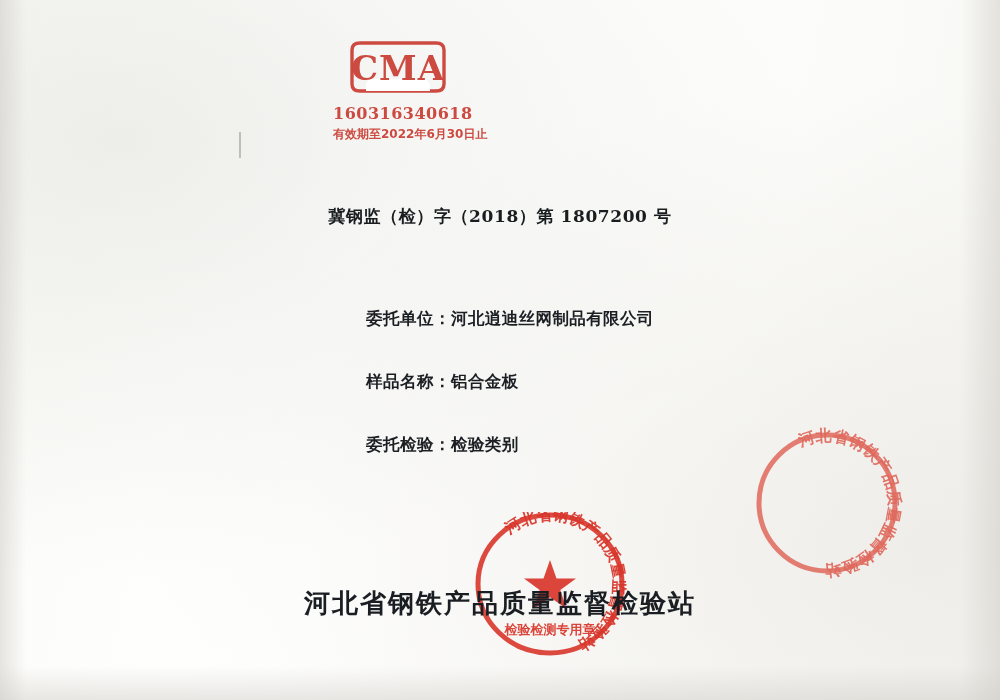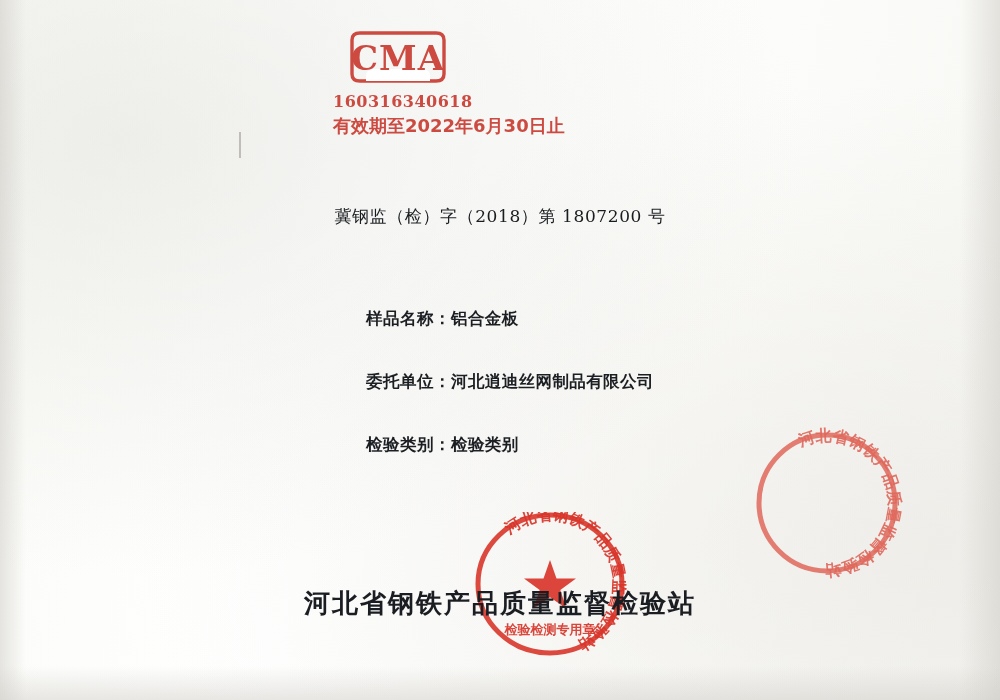--- a/index.html
+++ b/index.html
@@ -68,36 +68,36 @@
     left: 333px;
     top: 30px;
     width: 130px;
     text-align: center;
     color: #cf4a3f;
   }
   .cma-logo {
     position: relative;
     width: 104px;
     height: 54px;
-    margin: 0 auto;
+    margin: 10px auto;
   }
   .cma-logo svg { display: block; }
   .cma-code {
     margin-top: 8px;
     font-family: "DejaVu Serif", "Liberation Serif", serif;
     font-size: 16px;
     font-weight: 700;
     letter-spacing: 0.5px;
     color: #cc4a40;
     white-space: nowrap;
   }
   .cma-valid {
     margin-top: 3px;
     font-family: "DejaVu Sans", sans-serif;
-    font-size: 18px;
+    font-size: 12px;
     font-weight: 700;
     color: #cc4a40;
     white-space: nowrap;
   }
 
   
   .doc-title {
     position: absolute;
     left: 0;
     right: 0;
@@ -112,21 +112,21 @@
   }
 
   .doc-number {
     position: absolute;
     left: 0;
     right: 0;
     top: 205px;
     text-align: center;
     font-family: "DejaVu Serif", "Liberation Serif", serif;
     font-size: 17px;
-    font-weight: 400;
+    font-weight: 700;
     letter-spacing: 0.6px;
     color: #1a1d20;
   }
 
   
   .fields {
     position: absolute;
     left: 366px;
     top: 308px;
     width: 500px;
@@ -205,29 +205,29 @@
     </div>
     <div class="cma-code">160316340618</div>
     <div class="cma-valid">有效期至2022年6月30日止</div>
   </div>
 
 
   <div class="doc-number">冀钢监（检）字（2018）第 1807200 号</div>
 
   <div class="fields">
     <div class="field-row">
+      <span class="field-label">委托单位：</span>
+      <span class="field-value">河北逍迪丝网制品有限公司</span>
+    </div>
+    <div class="field-row">
       <span class="field-label">样品名称：</span>
       <span class="field-value">铝合金板</span>
     </div>
     <div class="field-row">
-      <span class="field-label">委托单位：</span>
-      <span class="field-value">河北逍迪丝网制品有限公司</span>
-    </div>
-    <div class="field-row">
-      <span class="field-label">检验类别：</span>
+      <span class="field-label">委托检验：</span>
       <span class="field-value">检验类别</span>
     </div>
   </div>
 
   <div class="seal seal-partial">
     <svg viewBox="0 0 170 170" xmlns="http://www.w3.org/2000/svg">
       <defs>
         <path id="arcB" d="M 85,85 m -62,0 a 62,62 0 1,1 124,0 a 62,62 0 1,1 -124,0" fill="none"></path>
       </defs>
       <circle cx="85" cy="85" r="68" fill="none" stroke="#dc4a3c" stroke-width="5" opacity="0.85"></circle>

